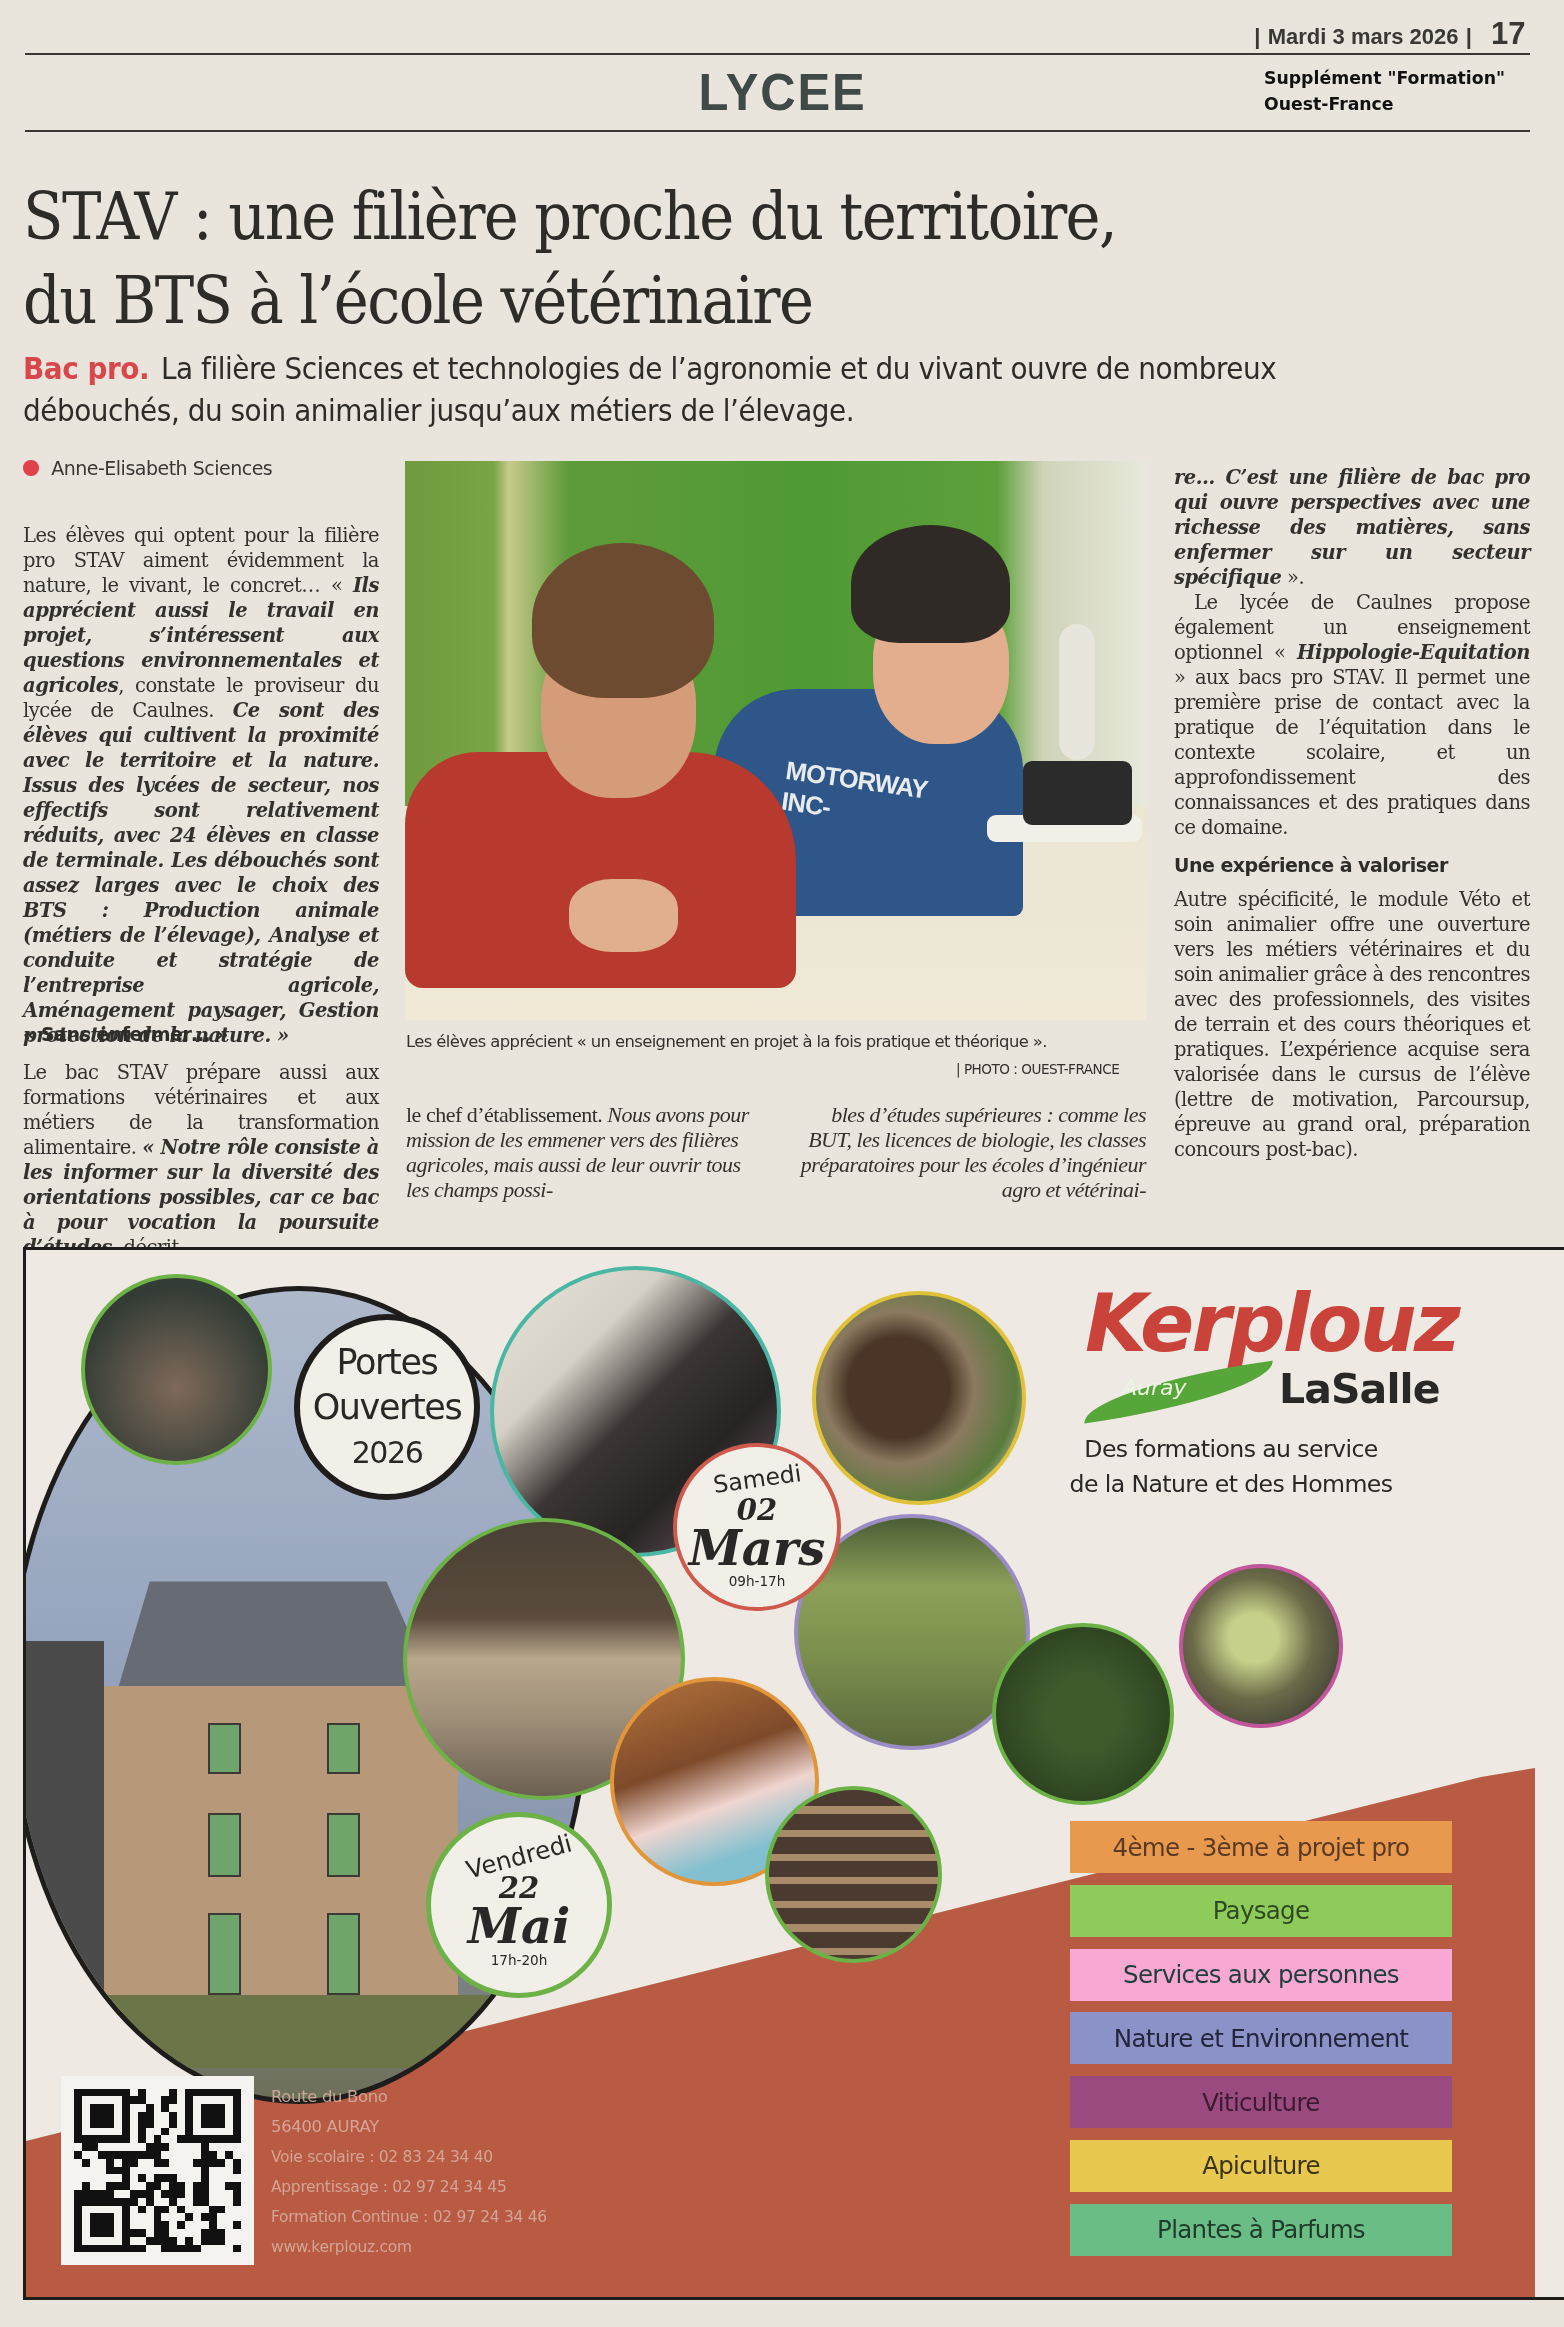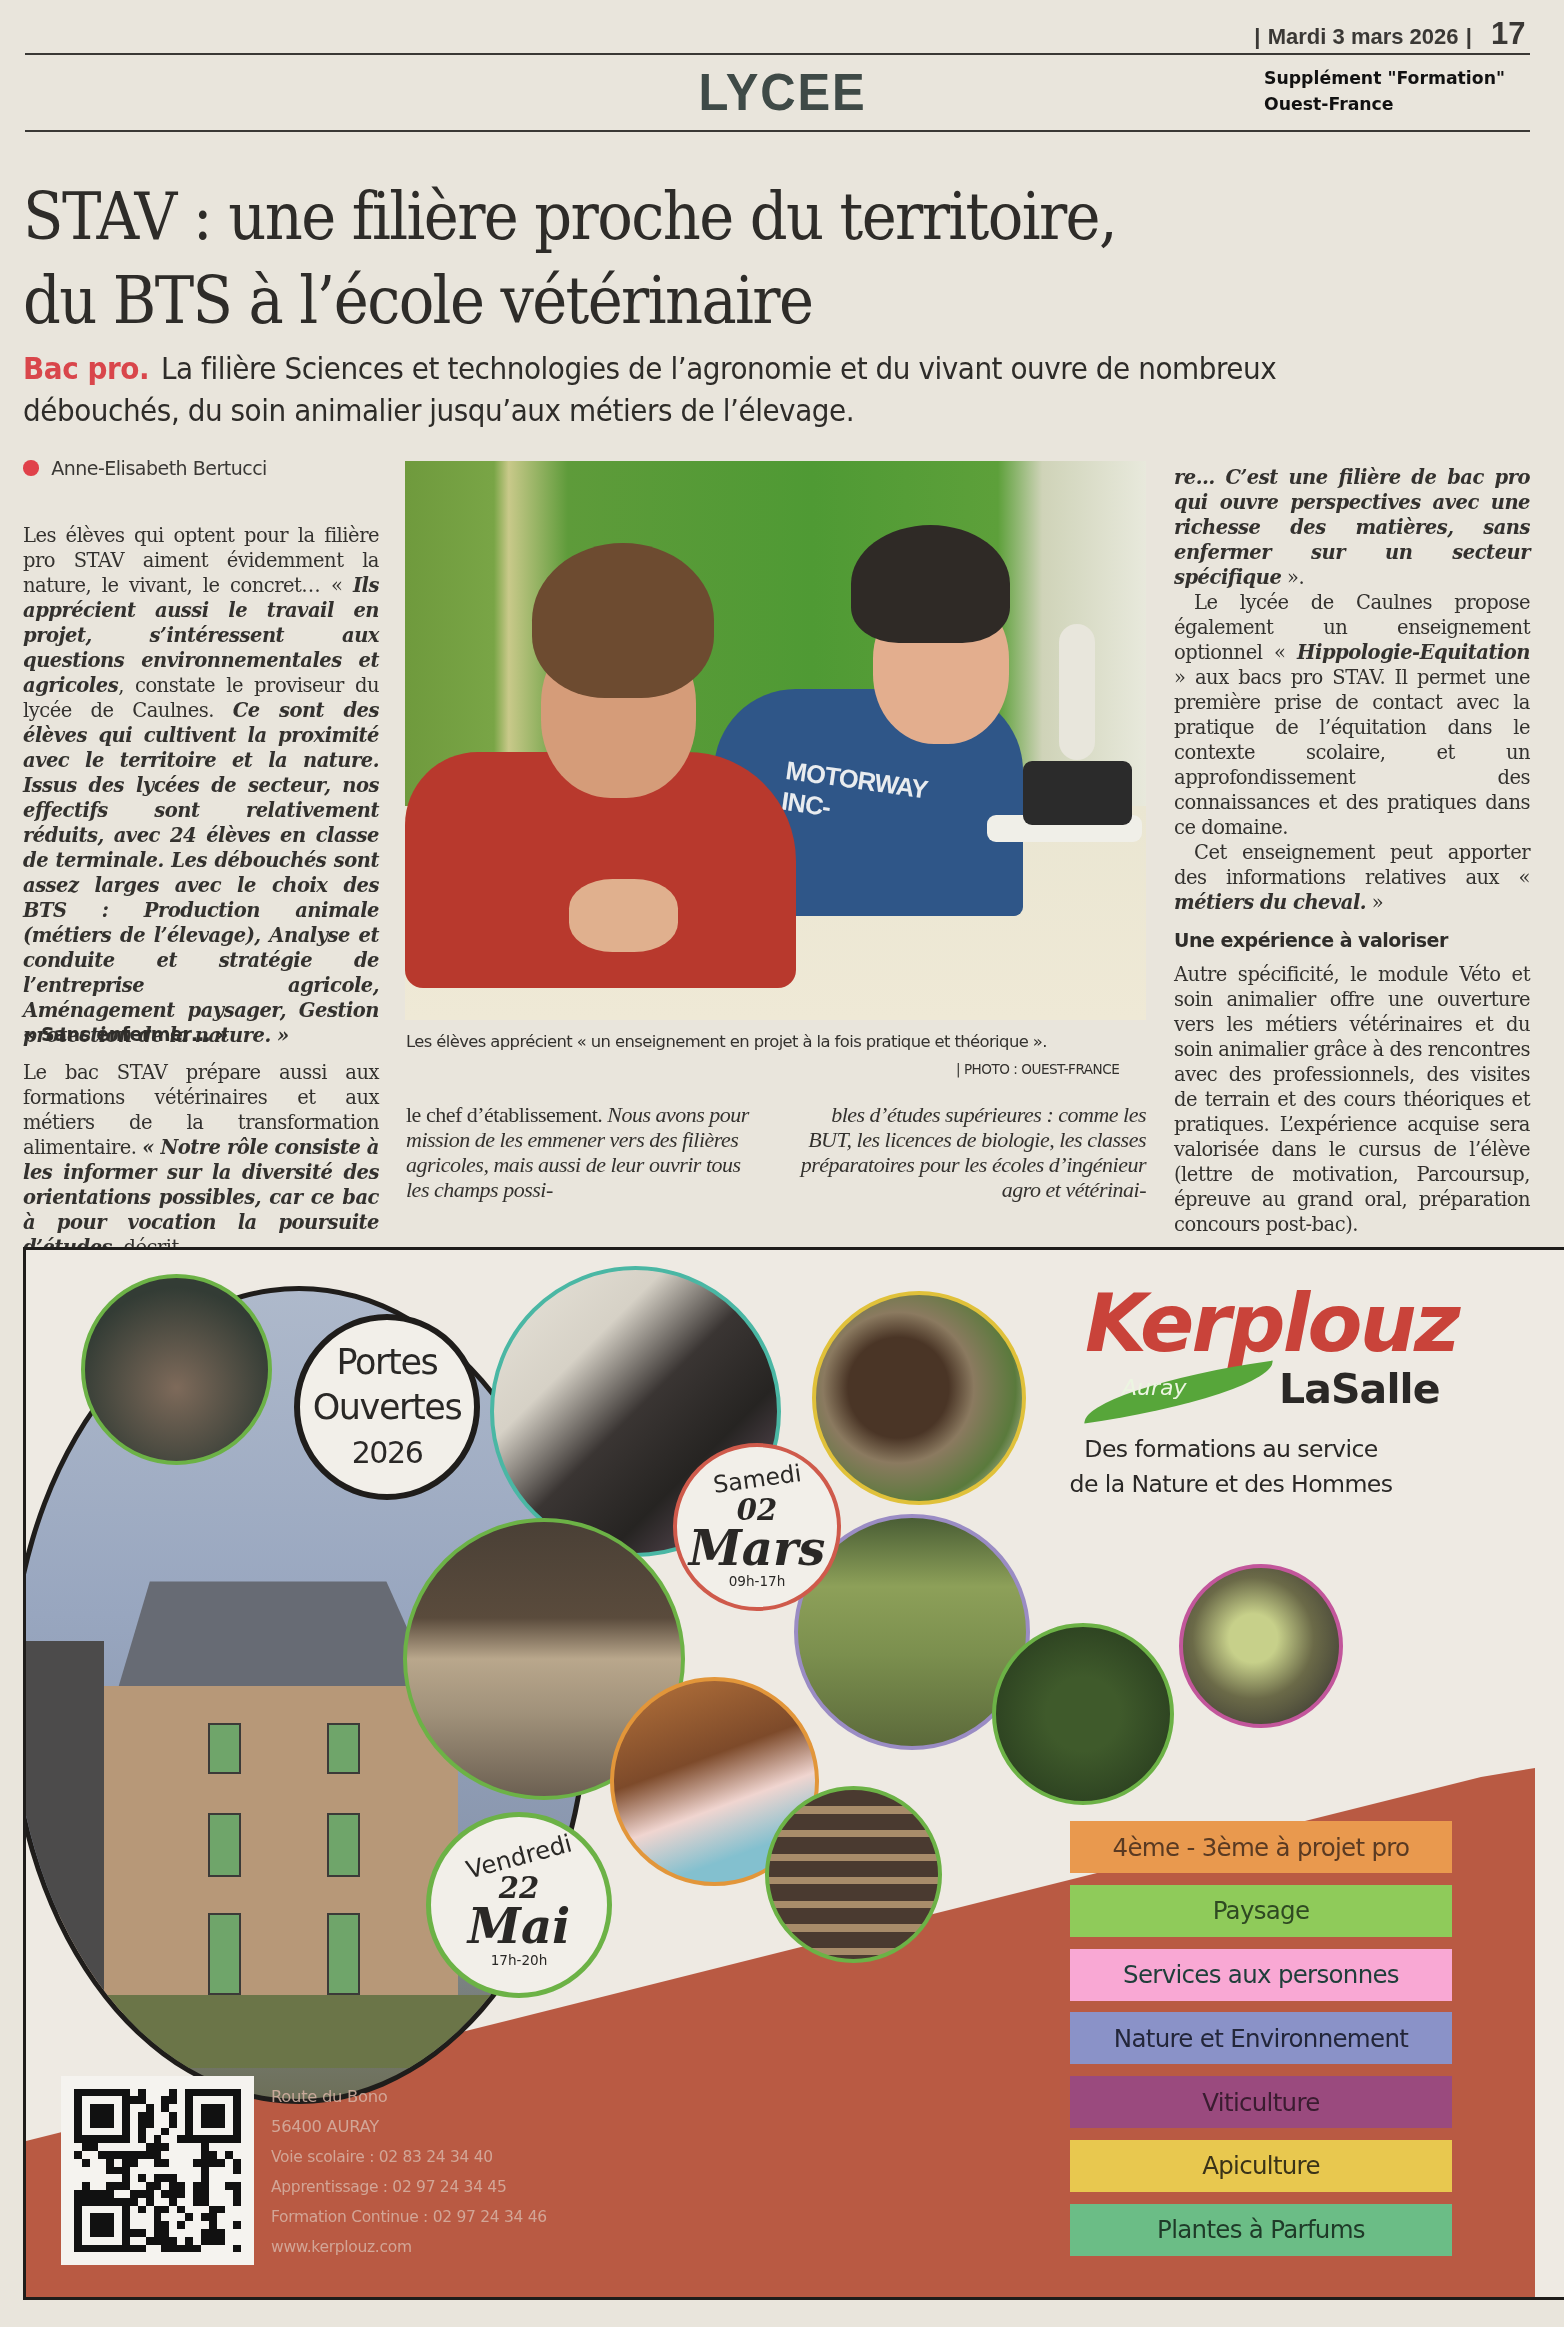--- a/index.html
+++ b/index.html
@@ -123,21 +123,21 @@
 <h1 class="abs title" style="font-weight:normal">
   <div>STAV : une filière proche du territoire,</div>
   <div>du BTS à l’école vétérinaire</div>
 </h1>
 <div class="abs chapo">
   <span class="kicker">Bac pro.</span><span>La filière Sciences et technologies de l’agronomie et du vivant ouvre de nombreux débouchés, du soin animalier jusqu’aux métiers de l’élevage.</span>
 </div>
 
 <div class="abs byline">
   <span class="dot"></span>
-  <span>Anne-Elisabeth Bertucci</span>
+  <span>Anne-Elisabeth Sciences</span>
 </div>
 
 <div class="abs col col1">
   <p><span>Les élèves qui optent pour la filière pro STAV aiment évidemment la nature, le vivant, le concret… « </span><span class="it">Ils apprécient aussi le travail en projet, s’intéressent aux questions environnementales et agricoles</span><span>, constate le proviseur du lycée de Caulnes. </span><span class="it">Ce sont des élèves qui cultivent la proximité avec le territoire et la nature. Issus des lycées de secteur, nos effectifs sont relativement réduits, avec 24 élèves en classe de terminale. Les débouchés sont assez larges avec le choix des BTS : Production animale (métiers de l’élevage), Analyse et conduite et stratégie de l’entreprise agricole, Aménagement paysager, Gestion protection de la nature. »</span></p>
 </div>
 <div class="abs col col1b">
   <div class="subhead" style="margin-bottom:12.7px">« Sans enfermer… »</div>
   <p><span>Le bac STAV prépare aussi aux formations vétérinaires et aux métiers de la transformation alimentaire. </span><span class="it">« Notre rôle consiste à les informer sur la diversité des orientations possibles, car ce bac à pour vocation la poursuite d’études</span><span>, décrit</span></p>
 </div>
 
@@ -171,21 +171,20 @@
 <div class="abs col col2b">
   <p style="text-align:left"><span>le chef d’établissement. </span><span style="font-style:italic">Nous avons pour mission de les emmener vers des filières agricoles, mais aussi de leur ouvrir tous les champs possi-</span></p>
 </div>
 <div class="abs col col3b">
   <p style="text-align:right"><span style="font-style:italic">bles d’études supérieures : comme les BUT, les licences de biologie, les classes préparatoires pour les écoles d’ingénieur agro et vétérinai-</span></p>
 </div>
 
 <div class="abs col col4">
   <p><span class="it">re… C’est une filière de bac pro qui ouvre perspectives avec une richesse des matières, sans enfermer sur un secteur spécifique</span><span> ».</span></p>
   <p class="ind"><span>Le lycée de Caulnes propose également un enseignement optionnel « </span><span class="it">Hippologie-Equitation</span><span> » aux bacs pro STAV. Il permet une première prise de contact avec la pratique de l’équitation dans le contexte scolaire, et un approfondissement des connaissances et des pratiques dans ce domaine.</span></p>
-  <p class="ind"><span>Cet enseignement peut apporter des informations relatives aux « </span><span class="it">métiers du cheval.</span><span> »</span></p>
   <div class="subhead" style="margin:12.7px 0 9px">Une expérience à valoriser</div>
   <p><span>Autre spécificité, le module Véto et soin animalier offre une ouverture vers les métiers vétérinaires et du soin animalier grâce à des rencontres avec des professionnels, des visites de terrain et des cours théoriques et pratiques. L’expérience acquise sera valorisée dans le cursus de l’élève (lettre de motivation, Parcoursup, épreuve au grand oral, préparation concours post-bac).</span></p>
 </div>
 
 <div class="abs ad">
   <div class="red-band"></div>
 
   <div class="sky">
     <div class="castle">
       <div class="roof"></div>

